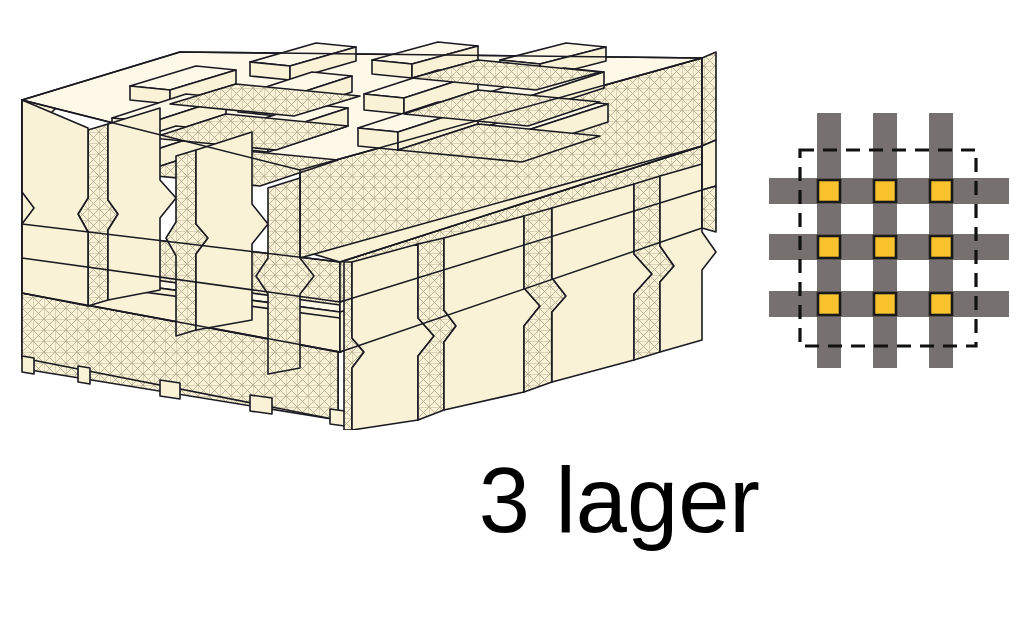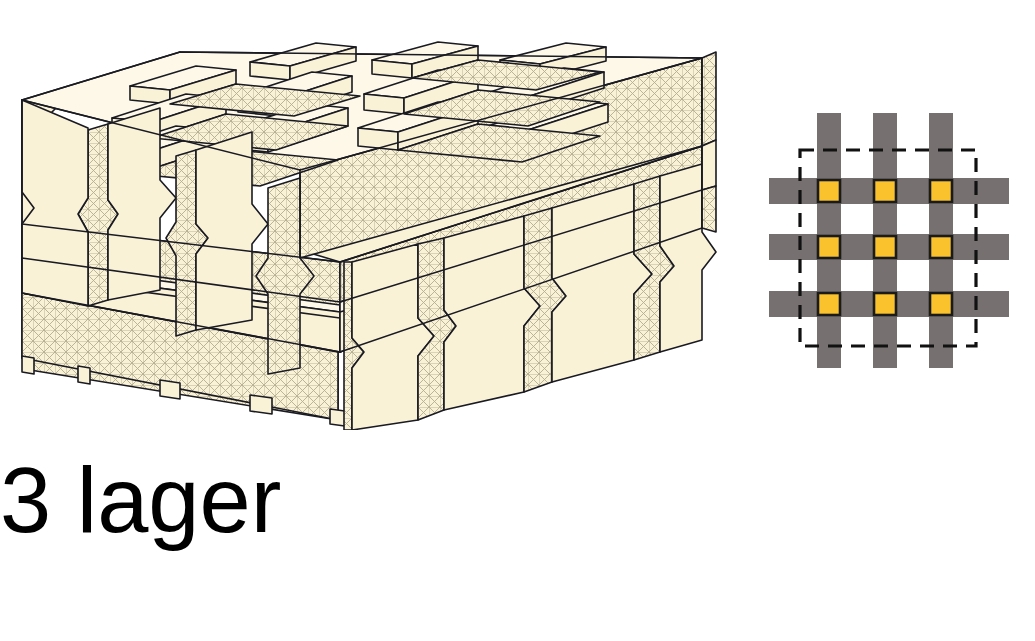--- a/index.html
+++ b/index.html
@@ -6,21 +6,21 @@
   html,body{margin:0;padding:0;background:#ffffff;}
   body{width:1035px;height:641px;overflow:hidden;
        font-family:"Liberation Sans","DejaVu Sans",sans-serif;}
   #stage{position:relative;width:1035px;height:641px;background:#ffffff;}
 
   #block3d{position:absolute;left:0;top:0;width:760px;height:430px;}
   #weave{position:absolute;left:755px;top:95px;width:280px;height:290px;}
 
   #caption{
     position:absolute;left:0;top:440px;width:760px;
-    text-align:left;
+    text-align:right;
     font-size:92px;
     line-height:120px;
     font-weight:400;
     color:#000000;
     letter-spacing:0px;
     font-family:"Liberation Sans","DejaVu Sans",sans-serif;
     white-space:pre;
   }
 </style>
 </head>

